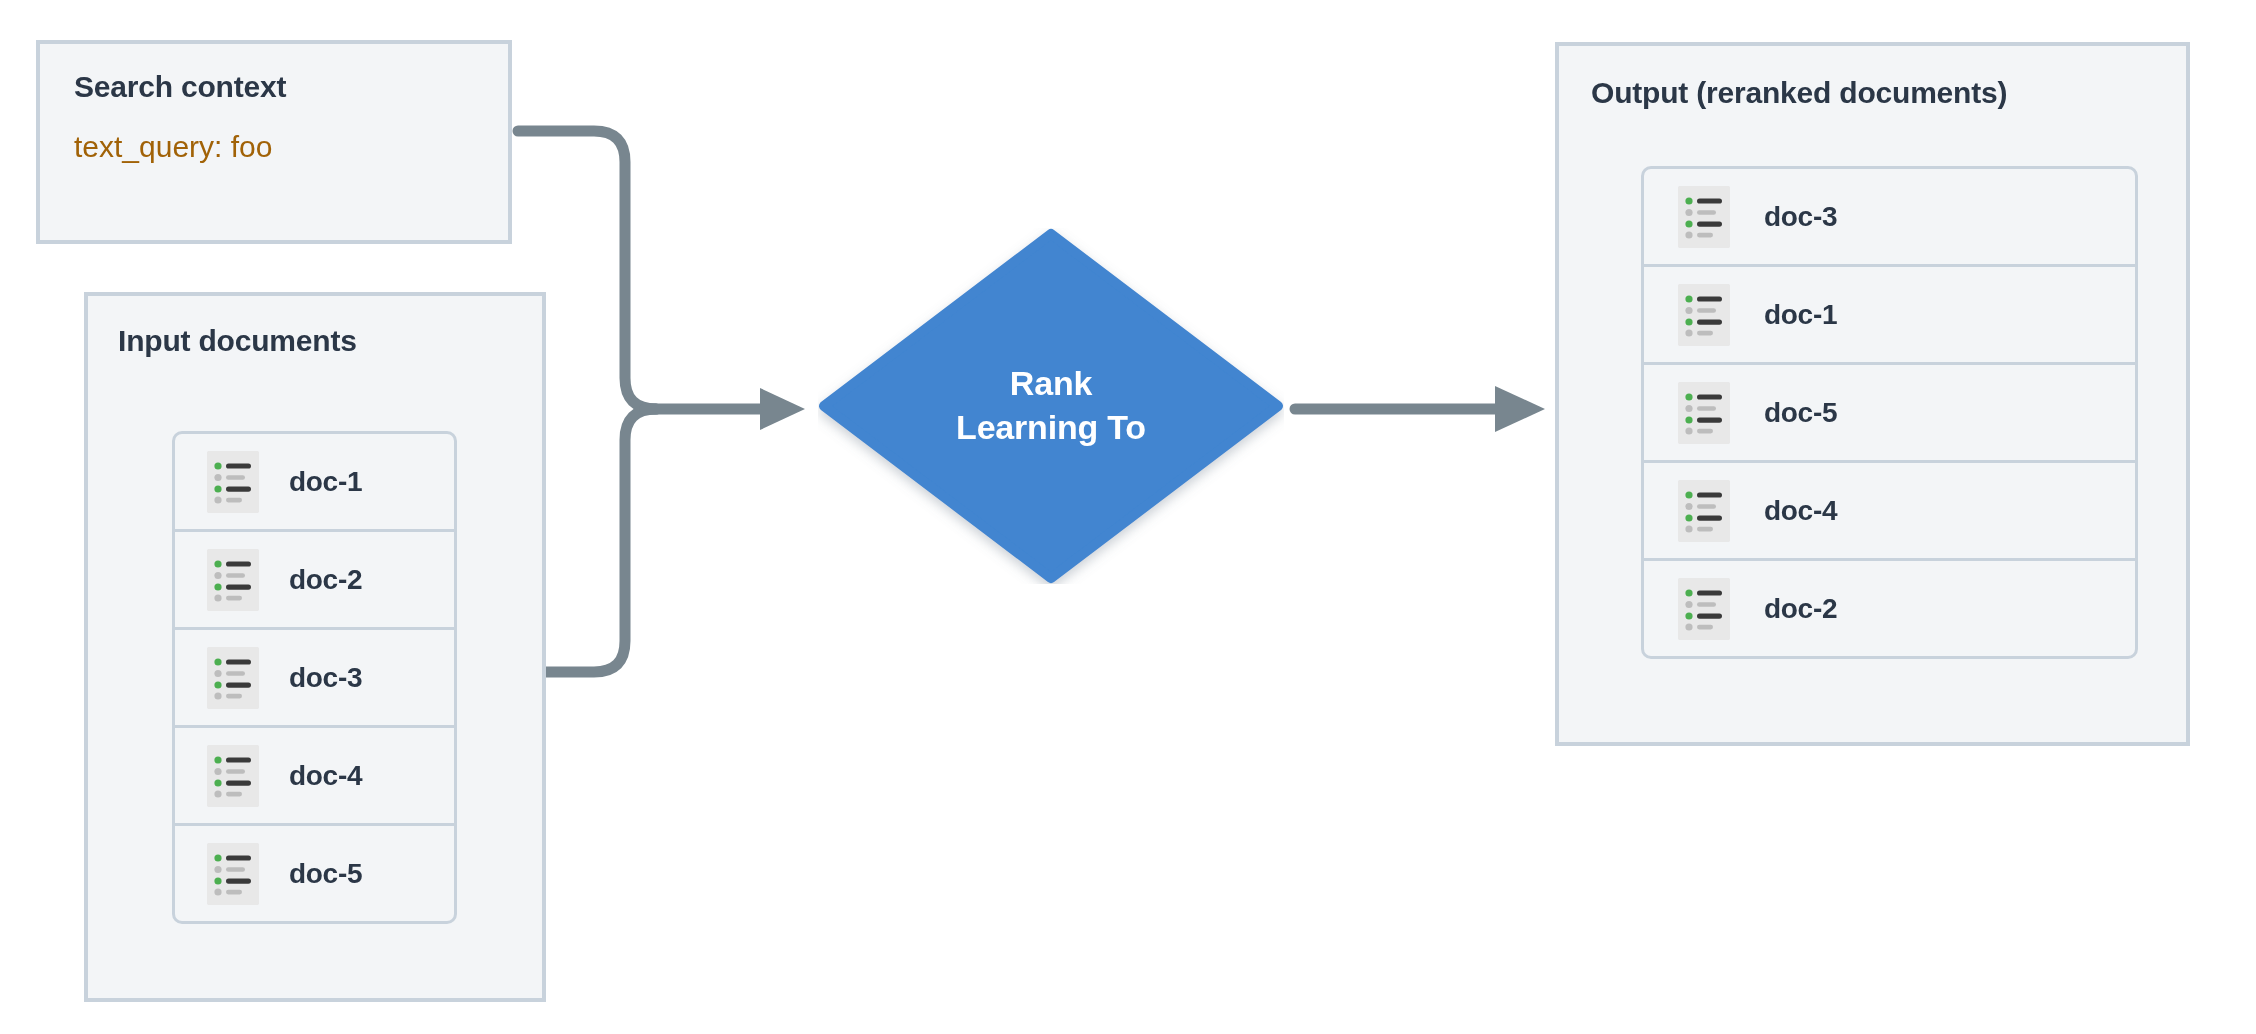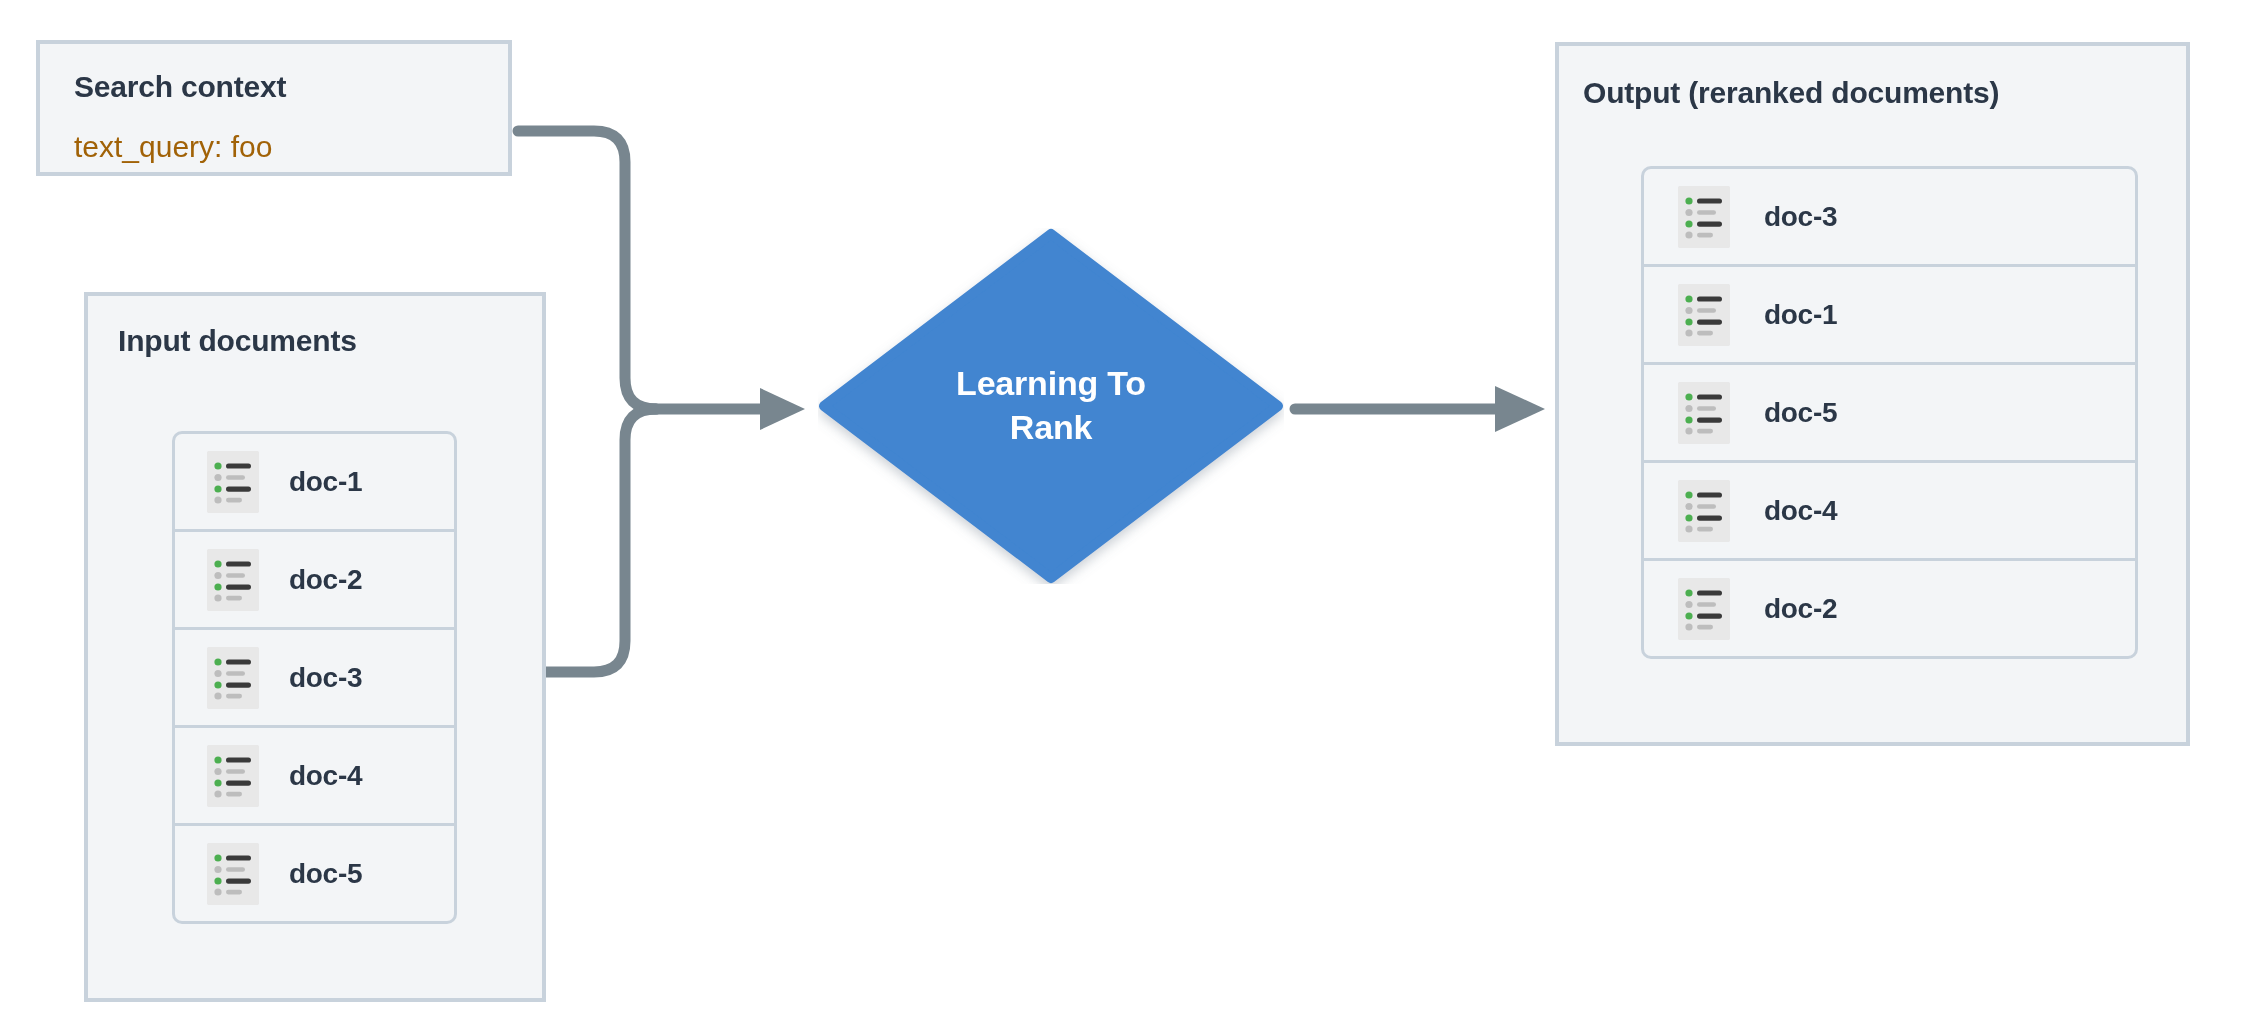--- a/index.html
+++ b/index.html
@@ -26,21 +26,21 @@
     position: absolute;
     background: #F3F5F7;
     border: 4px solid #C8D2DC;
     box-sizing: border-box;
   }
 
   #search-context-panel {
     left: 36px;
     top: 40px;
     width: 476px;
-    height: 136px;
+    height: 204px;
     padding: 26px 34px 0 34px;
   }
   #input-panel {
     left: 50px;
     top: 292px;
     width: 462px;
     height: 710px;
     padding: 28px 0 4px 0;
     margin-left: 34px;
   }
@@ -53,21 +53,21 @@
   }
 
   .panel-title {
     font-size: 30px;
     font-weight: bold;
     color: #2B3747;
     letter-spacing: -0.2px;
     white-space: nowrap;
   }
   #input-panel .panel-title { padding-left: 30px; }
-  #output-panel .panel-title { padding-left: 24px; }
+  #output-panel .panel-title { padding-left: 32px; }
 
   .context-line {
     margin-top: 26px;
     font-size: 30px;
     color: #a16207;
     font-weight: normal;
     white-space: nowrap;
   }
 
   
@@ -269,22 +269,22 @@
   <div id="ltr-node">
     <svg class="diamond-shape" viewBox="0 0 466 356" xmlns="http://www.w3.org/2000/svg">
       <defs>
         <filter id="nodeShadow" x="-25%" y="-25%" width="150%" height="150%">
           <feDropShadow dx="0" dy="5" stdDeviation="6" flood-color="#6B7A88" flood-opacity="0.35"></feDropShadow>
         </filter>
       </defs>
       <path d="M 233 6 L 460 178 L 233 350 L 6 178 Z" fill="#4285D0" stroke="#4285D0" stroke-width="10" stroke-linejoin="round" filter="url(#nodeShadow)"></path>
     </svg>
     <div class="node-label">
+      <div>Rank</div>
       <div>Learning To</div>
-      <div>Rank</div>
     </div>
   </div>
 
   <div class="panel" id="output-panel">
     <div class="panel-title">Output (reranked documents)</div>
     <div class="doc-list" id="output-doc-list">
         <div class="doc-row">
           <svg class="doc-icon" viewBox="0 0 52 62" xmlns="http://www.w3.org/2000/svg">
             <rect x="0" y="0" width="52" height="62" rx="2" fill="#E8E8E8"></rect>
             <circle cx="11" cy="15" r="3.6" fill="#4CAF50"></circle>

